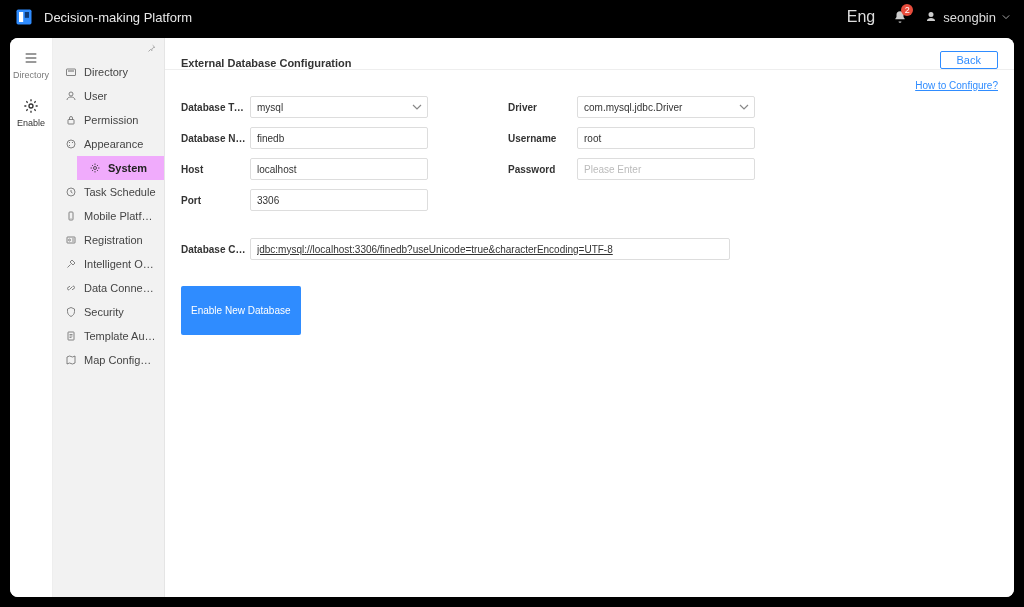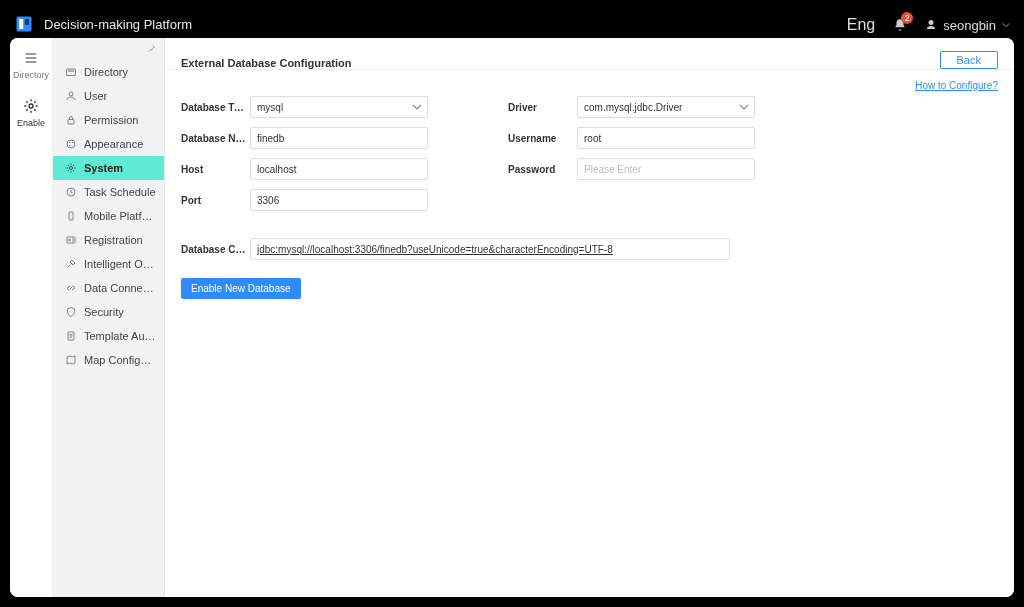--- a/index.html
+++ b/index.html
@@ -16,21 +16,21 @@
       top: 0; left: 0; right: 0; bottom: 0;
       border-radius: 10px;
       overflow: hidden;
       background: #000;
     }
     
     .header {
       background: #000;
       height: 34px;
       display: flex;
-      align-items: flex-end;
+      align-items: center;
       color: #e8e8e8;
       padding: 0 14px;
       font-size: 13px;
     }
     .header .logo-block { display: flex; align-items: center; gap: 10px; }
     .logo-svg { width: 20px; height: 20px; }
     .header-right { margin-left: auto; display: flex; align-items: center; gap: 18px; }
     .lang { font-size: 16px; color: #ddd; cursor: pointer; }
     .bell-wrap { position: relative; cursor: pointer; display:flex; align-items:center;}
     .badge {
@@ -86,21 +86,21 @@
     .nav-item {
       display: flex; align-items: center; gap: 7px;
       padding: 6px 8px 6px 12px;
       font-size: 11px;
       color: #444;
       cursor: pointer;
       white-space: nowrap;
       overflow: hidden;
       text-overflow: ellipsis;
     }
-    .nav-item.active { background: #5eead4; font-weight: bold; color:#222; }
+    .nav-item.active { background: #f0abfc; font-weight: bold; color:#222;margin-left:24px; }
     .nav-ico { width:12px; height:12px; flex-shrink:0; }
     .nav-label { overflow:hidden; text-overflow:ellipsis; }
 
     
     .content {
       flex: 1;
       background: #fff;
       display: flex;
       flex-direction: column;
     }
@@ -149,26 +149,26 @@
     .text-input::placeholder { color: #bbb; }
     .select-wrap { position: relative; }
     .select-wrap .chev {
       position: absolute; right: 6px; top: 50%; transform: translateY(-50%);
       pointer-events:none;
       color:#888;
     }
     .url-row { display:flex; align-items:center; margin-top: 18px; }
     .url-row .field-label { width:65px; }
     .enable-btn {
-      margin-top: 18px;
+      margin-top: 26px;
       background: #2f8cff;
       color: #fff;
       border: none;
       font-size: 10px;
-      padding: 5px 10px;
+      padding: 19px 10px;
       border-radius: 2px;
       cursor: pointer;
     }
 
     
     svg { display:block; }
   </style>
 </head>
 <body>
 

